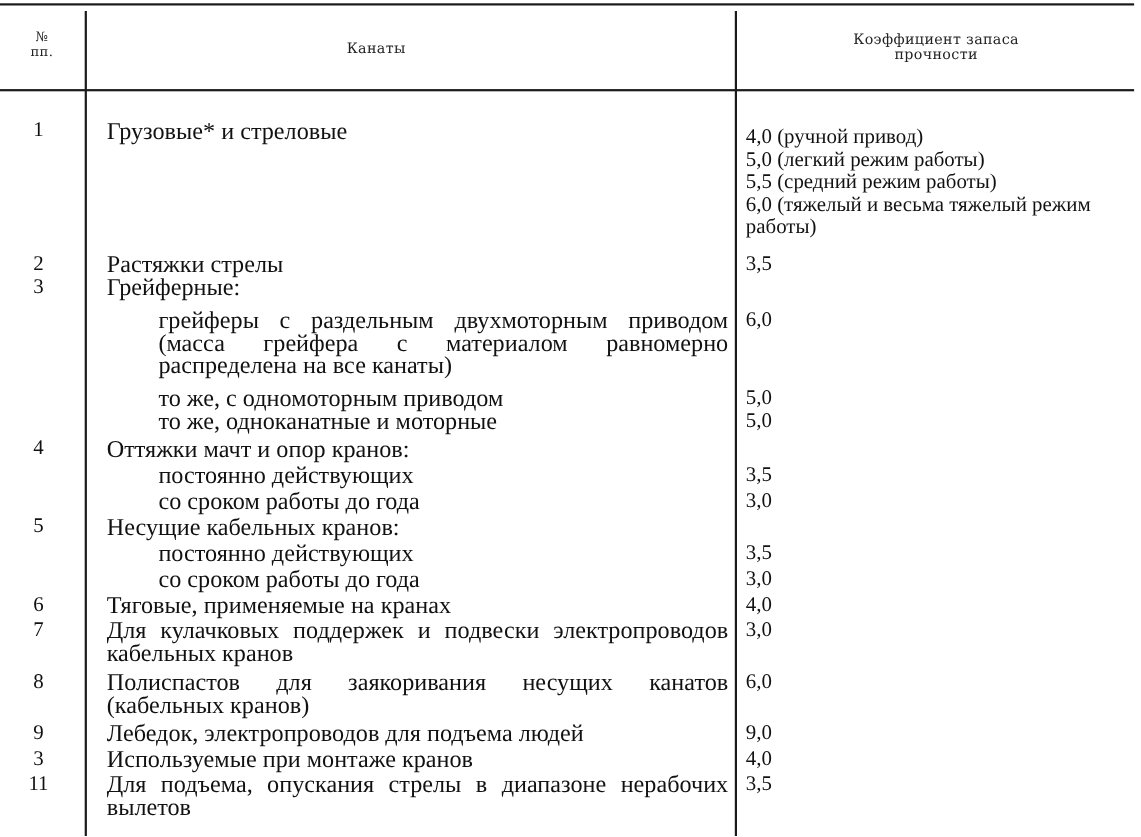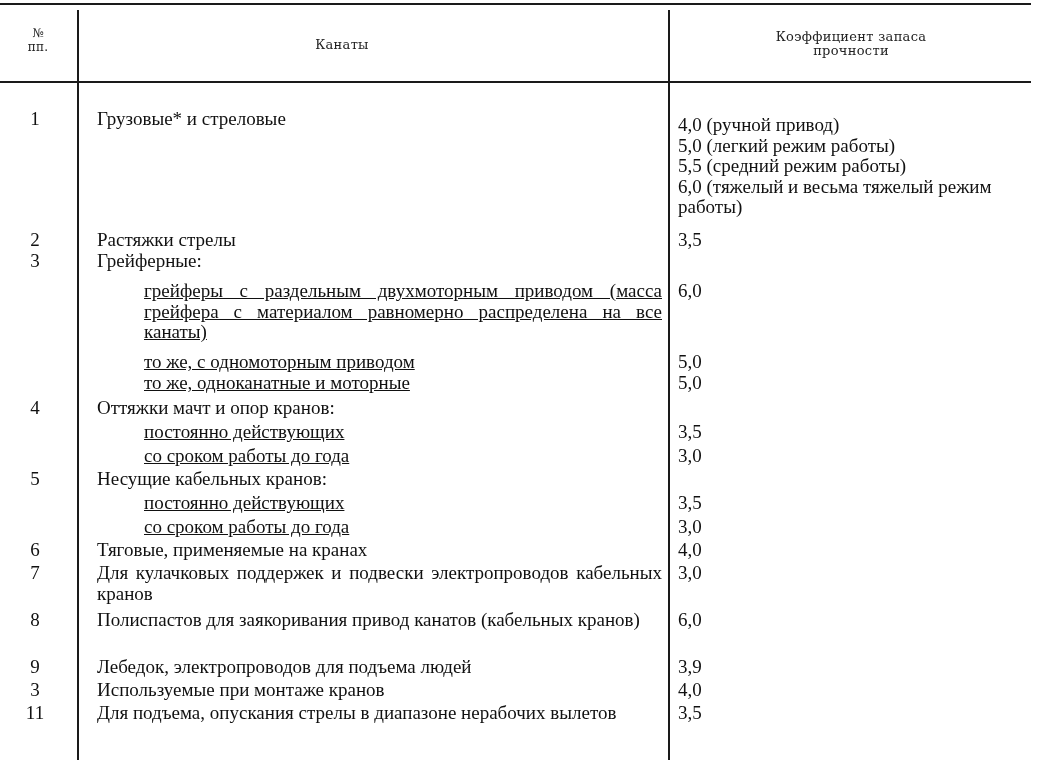--- a/index.html
+++ b/index.html
@@ -3,23 +3,23 @@
 <meta charset="utf-8">
 <style>
   html, body { margin: 0; padding: 0; background: #ffffff; }
   body { width: 1037px; height: 761px; position: relative; overflow: hidden;
          font-family: "Liberation Serif", "DejaVu Serif", serif; color: #111; }
   .rule-h { position: absolute; height: 2px; background: #1a1a1a; }
   .rule-v { position: absolute; width: 2px; background: #1a1a1a; }
   .hdr { position: absolute; text-align: center; font-size: 13px; line-height: 14px; color: #222;
          font-family: "DejaVu Serif", serif; letter-spacing: 0.3px; }
   .num { position: absolute; left: 0; width: 70px; text-align: center; font-size: 19px; line-height: 20px; }
-  .txt { position: absolute; left: 97px; width: 565px; font-size: 19px; line-height: 20.5px;
+  .txt { position: absolute; left: 97px; width: 565px; font-size: 22px; line-height: 20.5px;
          text-align: justify; text-align-last: left; }
-  .txt.sub { left: 144px; width: 518px; text-decoration: underline; }
+  .txt.sub { left: 144px; width: 518px; }
   .val { position: absolute; left: 678px; width: 356px; font-size: 19px; line-height: 20.5px; white-space: pre-line; }
 </style>
 </head>
 <body>
 
 <div class="rule-h" style="left:0;top:3px;width:1031px;"></div>
 <div class="rule-h" style="left:0;top:81px;width:1031px;"></div>
 <div class="rule-v" style="left:77px;top:10px;height:750px;"></div>
 <div class="rule-v" style="left:668px;top:10px;height:750px;"></div>
 
@@ -98,27 +98,27 @@
       <div class="txt" style="top: 540px;">Тяговые, применяемые на кранах</div>
       <div class="val" style="top: 540px;">4,0</div>
     </div>
     <div>
       <div class="num" style="top: 563px;">7</div>
       <div class="txt" style="top: 563px;">Для кулачковых поддержек и подвески электропроводов кабельных кранов</div>
       <div class="val" style="top: 563px;">3,0</div>
     </div>
     <div>
       <div class="num" style="top: 610px;">8</div>
-      <div class="txt" style="top: 610px;">Полиспастов для заякоривания привод канатов (кабельных кранов)</div>
+      <div class="txt" style="top: 610px;">Полиспастов для заякоривания несущих канатов (кабельных кранов)</div>
       <div class="val" style="top: 610px;">6,0</div>
     </div>
     <div>
       <div class="num" style="top: 657px;">9</div>
       <div class="txt" style="top: 657px;">Лебедок, электропроводов для подъема людей</div>
-      <div class="val" style="top: 657px;">3,9</div>
+      <div class="val" style="top: 657px;">9,0</div>
     </div>
     <div>
       <div class="num" style="top: 680px;">3</div>
       <div class="txt" style="top: 680px;">Используемые при монтаже кранов</div>
       <div class="val" style="top: 680px;">4,0</div>
     </div>
     <div>
       <div class="num" style="top: 703px;">11</div>
       <div class="txt" style="top: 703px;">Для подъема, опускания стрелы в диапазоне нерабочих вылетов</div>
       <div class="val" style="top: 703px;">3,5</div>

